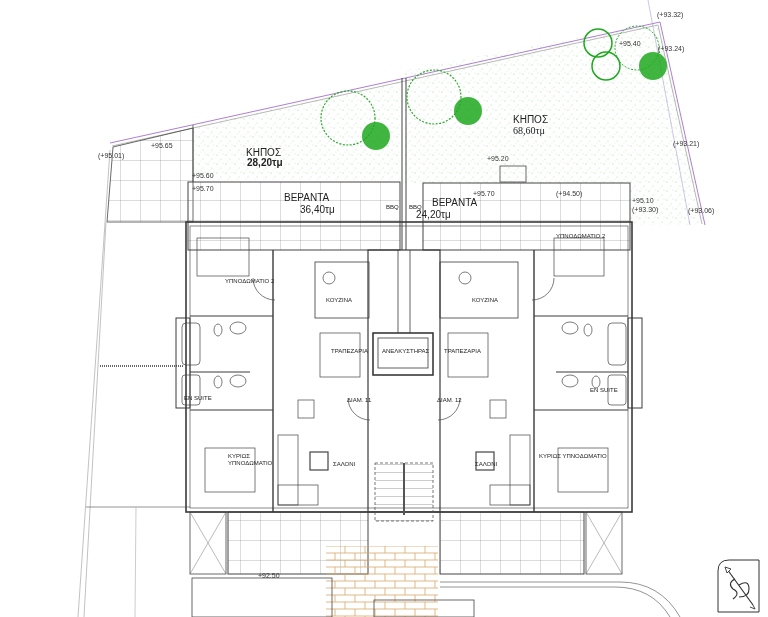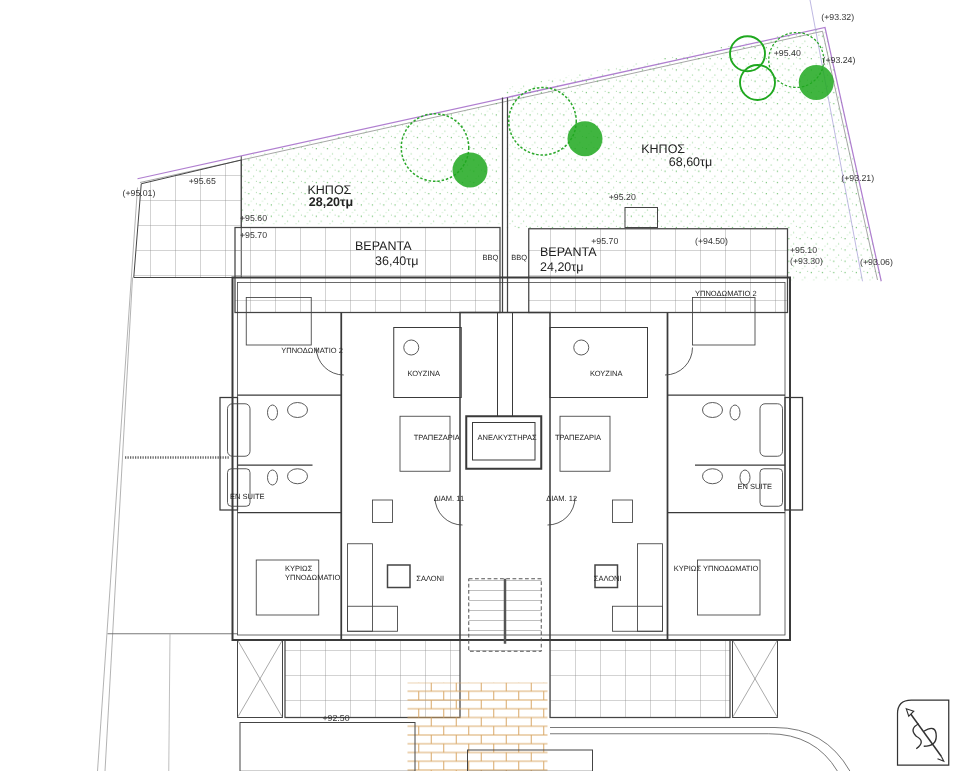--- a/index.html
+++ b/index.html
@@ -157,26 +157,26 @@
     <rect x="192" y="578" width="140" height="39" fill="none" stroke="#444" stroke-width="0.8"></rect>
     <rect x="374" y="600" width="100" height="17" fill="none" stroke="#444" stroke-width="0.8"></rect>
     <path d="M440 582 H620 Q660 582 680 617" fill="none" stroke="#666" stroke-width="0.7"></path>
     <path d="M440 587 H615 Q652 587 670 617" fill="none" stroke="#666" stroke-width="0.7"></path>
   </g>
 </svg>
 
 <span class="lbl area" style="left:246px;top:148px;">ΚΗΠΟΣ</span>
 <span class="lbl area" style="left:247px;top:158px;font-weight:bold;">28,20τμ</span>
 <span class="lbl area" style="left:513px;top:115px;">ΚΗΠΟΣ</span>
-<span class="lbl area" style="left:535px;top:126px;">68,60τμ</span>
+<span class="lbl area" style="left:513px;top:126px;font-family:Liberation Serif, serif;">68,60τμ</span>
 
 <span class="lbl area" style="left:284px;top:193px;">ΒΕΡΑΝΤΑ</span>
 <span class="lbl area" style="left:300px;top:205px;">36,40τμ</span>
 <span class="lbl area" style="left:432px;top:198px;">ΒΕΡΑΝΤΑ</span>
-<span class="lbl area" style="left:432px;top:210px;">24,20τμ</span>
+<span class="lbl area" style="left:416px;top:210px;">24,20τμ</span>
 
 <span class="lbl room" style="left:386px;top:204px;">BBQ</span>
 <span class="lbl room" style="left:409px;top:204px;">BBQ</span>
 
 <span class="lbl room" style="left:225px;top:278px;">ΥΠΝΟΔΩΜΑΤΙΟ 2</span>
 <span class="lbl room" style="left:556px;top:233px;">ΥΠΝΟΔΩΜΑΤΙΟ 2</span>
 <span class="lbl room" style="left:326px;top:297px;">ΚΟΥΖΙΝΑ</span>
 <span class="lbl room" style="left:472px;top:297px;">ΚΟΥΖΙΝΑ</span>
 <span class="lbl room" style="left:331px;top:348px;">ΤΡΑΠΕΖΑΡΙΑ</span>
 <span class="lbl room" style="left:444px;top:348px;">ΤΡΑΠΕΖΑΡΙΑ</span>

